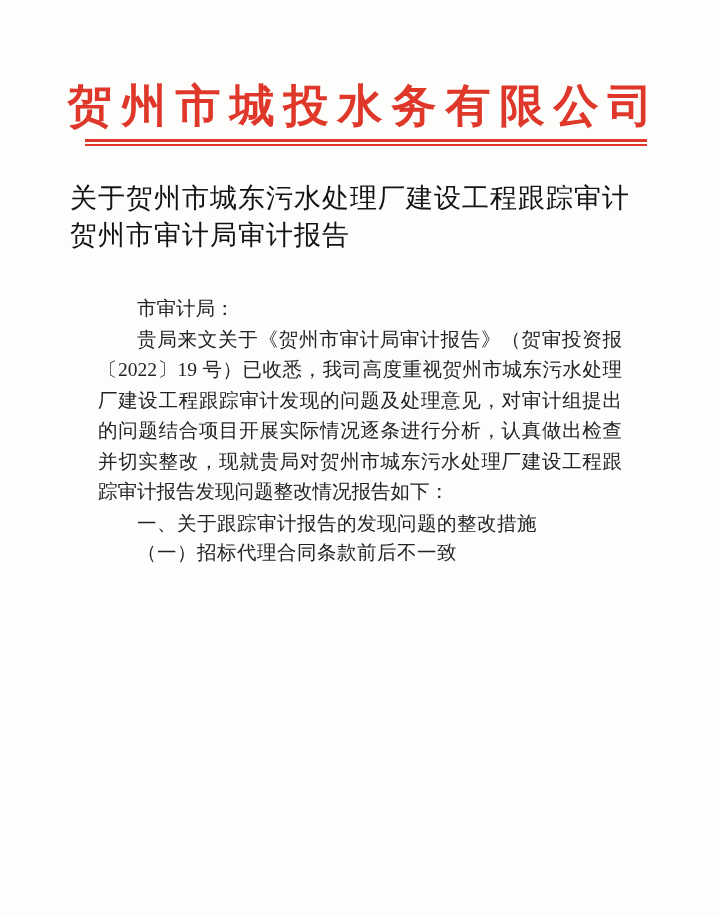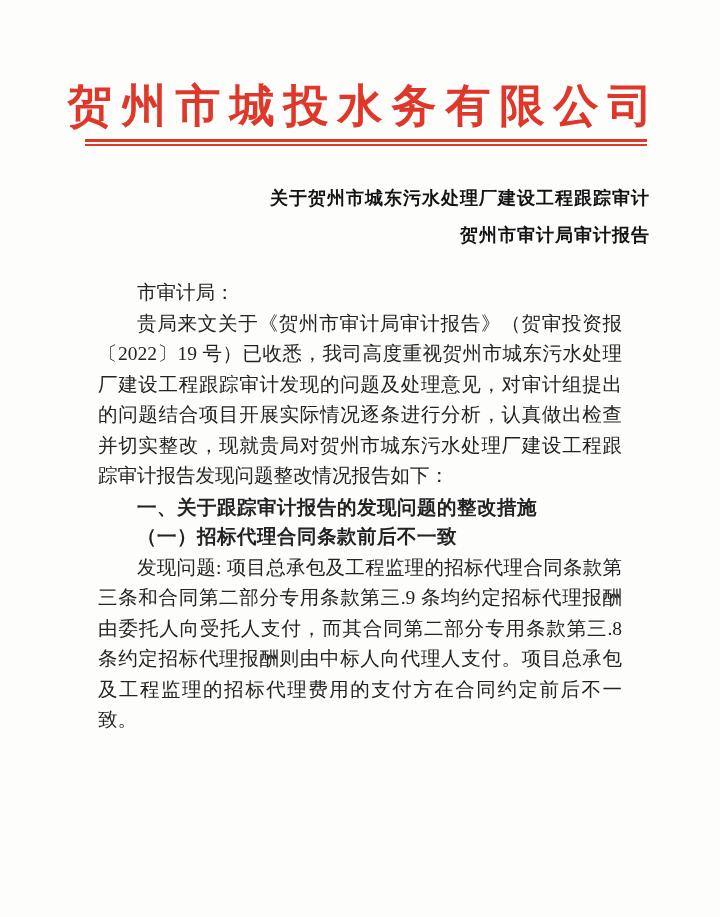--- a/index.html
+++ b/index.html
@@ -36,54 +36,54 @@
   .letterhead-rules{
     margin:9px 73px 0 85px;
   }
   .rule-top{height:3px;background:var(--red);}
   .rule-gap{height:2px;}
   .rule-bottom{height:2px;background:var(--red);}
 
   
   .doc-title{
     margin:34px 70px 0 70px;
-    text-align:right;
-    font-weight:bold;
-    font-size:18px;
+    text-align:left;
+    font-weight:normal;
+    font-size:27px;
     line-height:37px;
     color:#131313;
     letter-spacing:1px;
   }
 
   
   .content{
-    margin:24px 98px 0 98px;
+    margin:40px 98px 0 98px;
     font-size:19.5px;
     line-height:30.5px;
     text-align:justify;
     text-justify:inter-ideograph;
     text-align-last:left;
     color:#232323;
   }
   .salutation{
     text-indent:0;
   }
   .para{
     text-indent:2em;
     margin:0;
   }
   .heading-1{
     text-indent:2em;
-    font-weight:bold;
+    font-weight:normal;
     font-family:"Liberation Sans","DejaVu Sans",sans-serif; 
     letter-spacing:0.5px;
   }
   .heading-2{
     text-indent:2em;
-    font-weight:bold;
+    font-weight:normal;
     letter-spacing:0.5px;
   }
 </style>
 </head>
 <body>
 
 <div class="page">
 
   <div class="letterhead-name">贺州市城投水务有限公司</div>
 
@@ -100,17 +100,16 @@
 
   <div class="content">
     <p class="para salutation">市审计局：</p>
 
     <p class="para">贵局来文关于《贺州市审计局审计报告》（贺审投资报〔2022〕19 号）已收悉，我司高度重视贺州市城东污水处理厂建设工程跟踪审计发现的问题及处理意见，对审计组提出的问题结合项目开展实际情况逐条进行分析，认真做出检查并切实整改，现就贵局对贺州市城东污水处理厂建设工程跟踪审计报告发现问题整改情况报告如下：</p>
 
     <p class="para heading-1">一、关于跟踪审计报告的发现问题的整改措施</p>
 
     <p class="para heading-2">（一）招标代理合同条款前后不一致</p>
 
-    <p class="para">发现问题: 项目总承包及工程监理的招标代理合同条款第三条和合同第二部分专用条款第三.9 条均约定招标代理报酬由委托人向受托人支付，而其合同第二部分专用条款第三.8 条约定招标代理报酬则由中标人向代理人支付。项目总承包及工程监理的招标代理费用的支付方在合同约定前后不一致。</p>
 
   </div>
 
 </div>
 
 </body></html>

